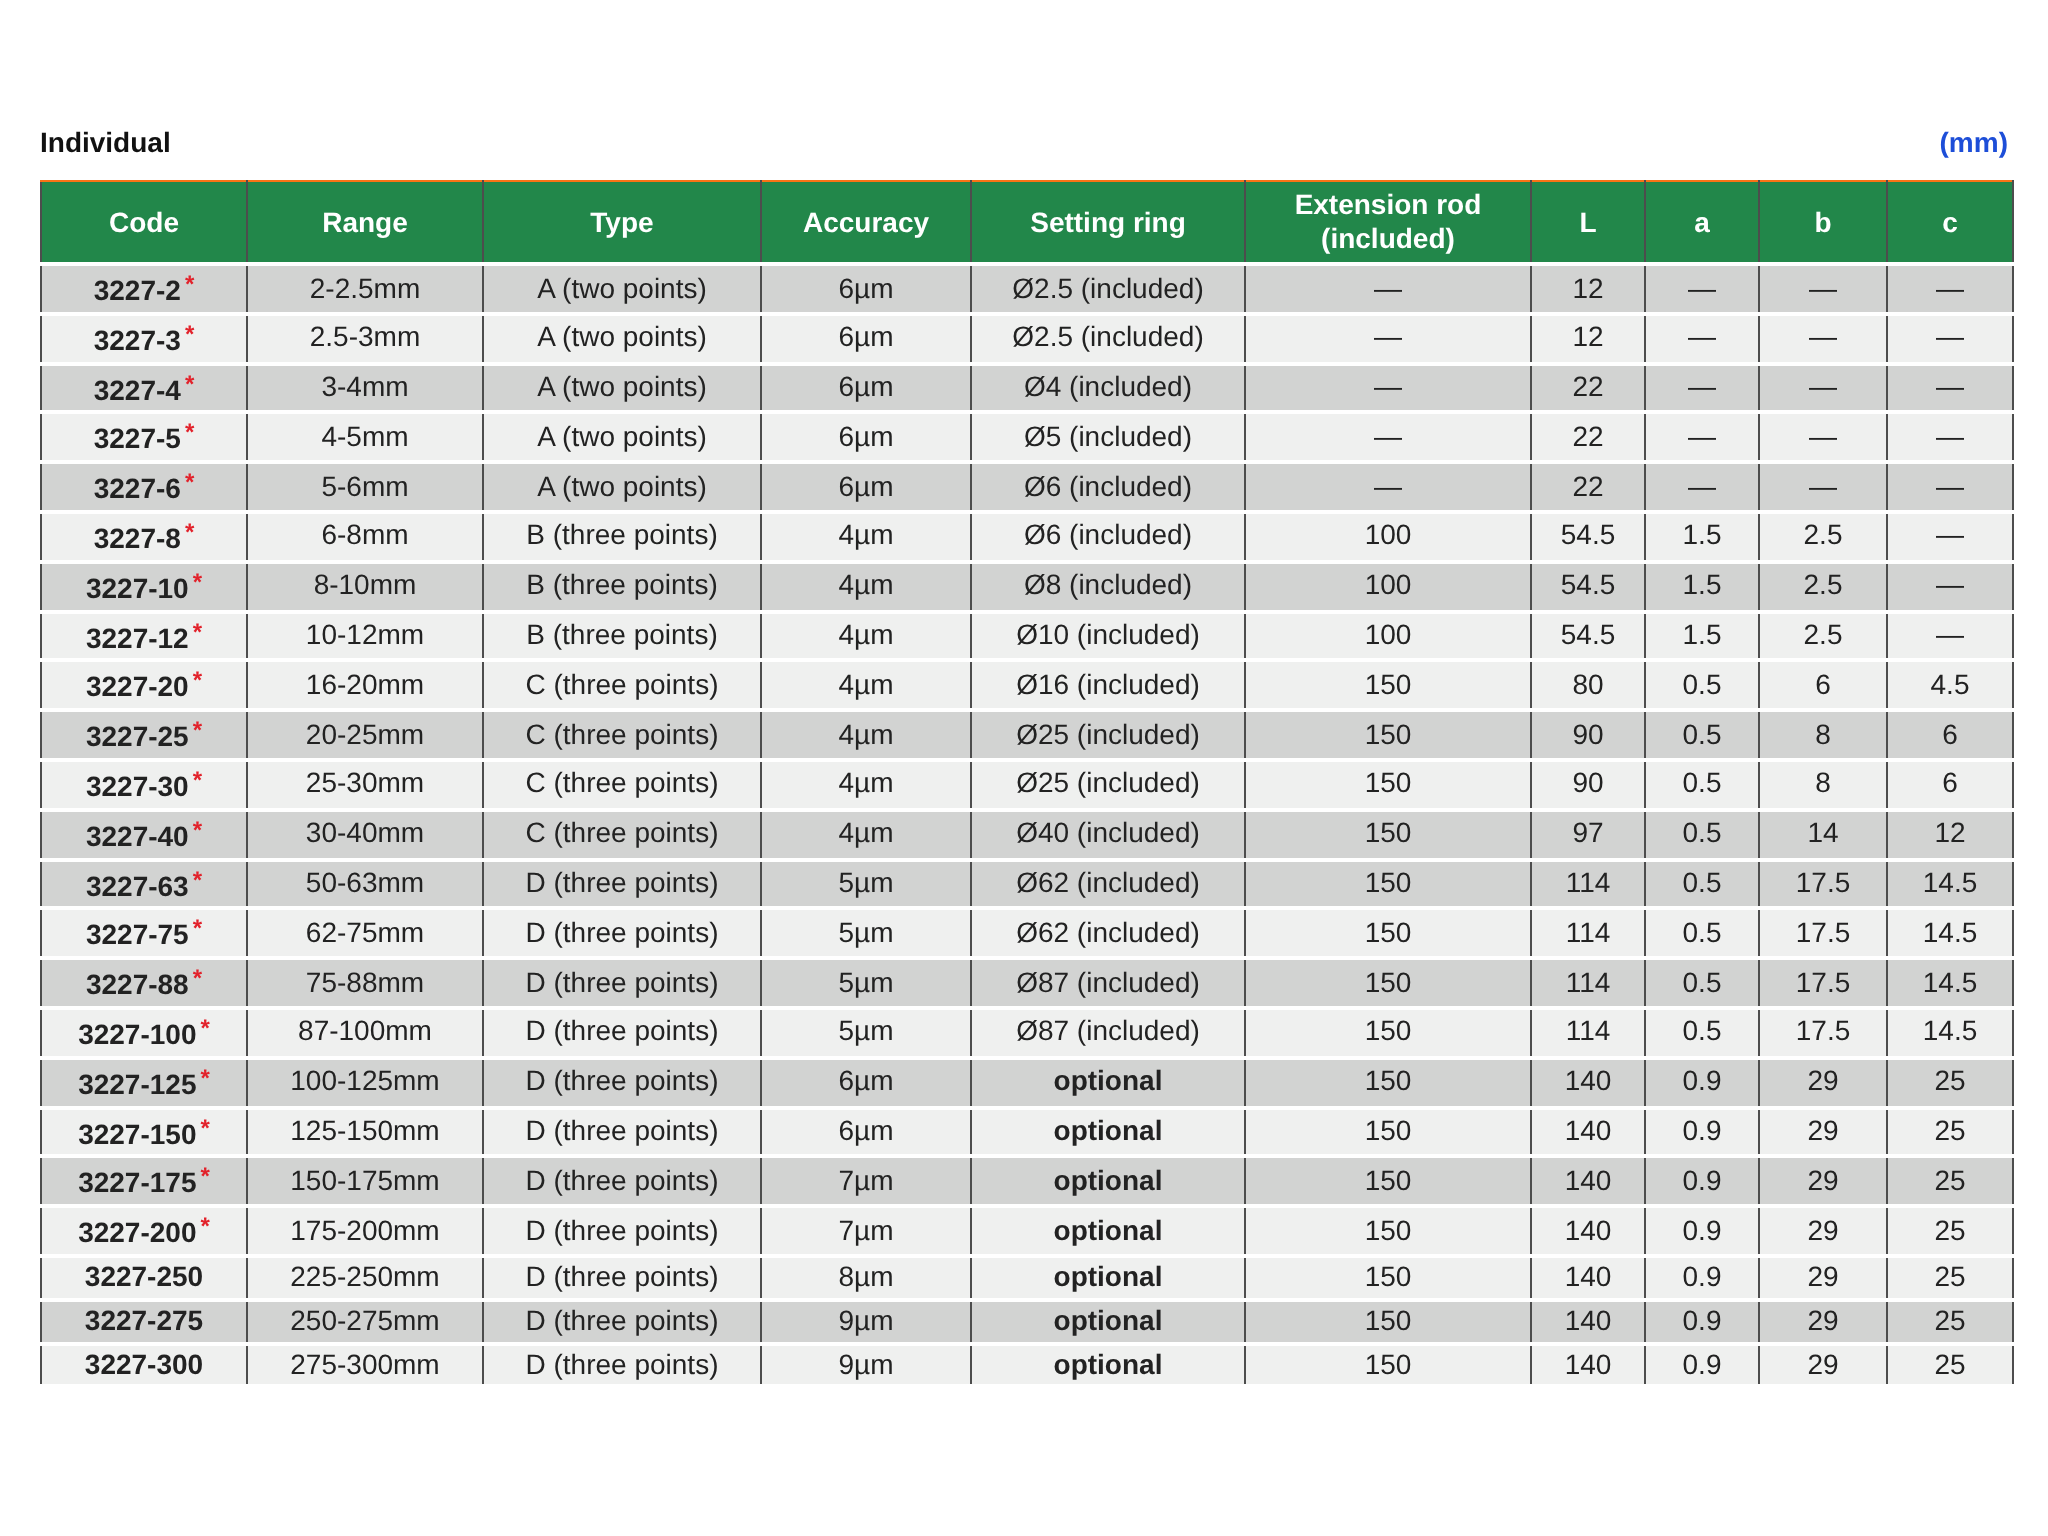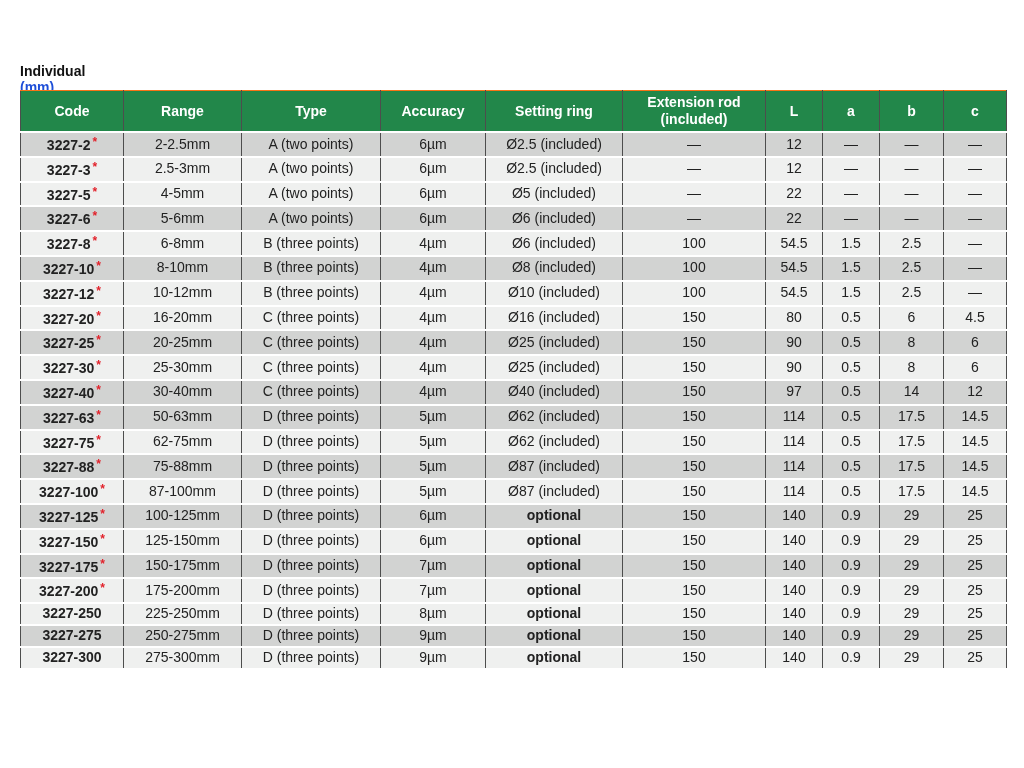--- a/index.html
+++ b/index.html
@@ -18,21 +18,20 @@
     overflow: hidden;
   }
   .topbar {
     position: absolute;
     left: 20px;
     top: 63px;
     width: 986px;
     display: flex;
     justify-content: space-between;
     align-items: baseline;
-    flex-direction: column;
   }
   .section-title {
     font-size: 14px;
     font-weight: bold;
     color: #111111;
   }
   .unit-label {
     font-size: 14px;
     font-weight: bold;
     color: #1d4ed8;
@@ -152,20 +151,32 @@
           <td class="col-range">2.5-3mm</td>
           <td class="col-type">A (two points)</td>
           <td class="col-accuracy">6µm</td>
           <td class="col-setting_ring">Ø2.5 (included)</td>
           <td class="col-extension_rod">—</td>
           <td class="col-l">12</td>
           <td class="col-a">—</td>
           <td class="col-b">—</td>
           <td class="col-c">—</td>
         </tr>
+        <tr class="stripe-dark">
+          <td class="col-code"><span>3227-4</span><span class="star">*</span></td>
+          <td class="col-range">3-4mm</td>
+          <td class="col-type">A (two points)</td>
+          <td class="col-accuracy">6µm</td>
+          <td class="col-setting_ring">Ø4 (included)</td>
+          <td class="col-extension_rod">—</td>
+          <td class="col-l">22</td>
+          <td class="col-a">—</td>
+          <td class="col-b">—</td>
+          <td class="col-c">—</td>
+        </tr>
         <tr class="stripe-light">
           <td class="col-code"><span>3227-5</span><span class="star">*</span></td>
           <td class="col-range">4-5mm</td>
           <td class="col-type">A (two points)</td>
           <td class="col-accuracy">6µm</td>
           <td class="col-setting_ring">Ø5 (included)</td>
           <td class="col-extension_rod">—</td>
           <td class="col-l">22</td>
           <td class="col-a">—</td>
           <td class="col-b">—</td>

